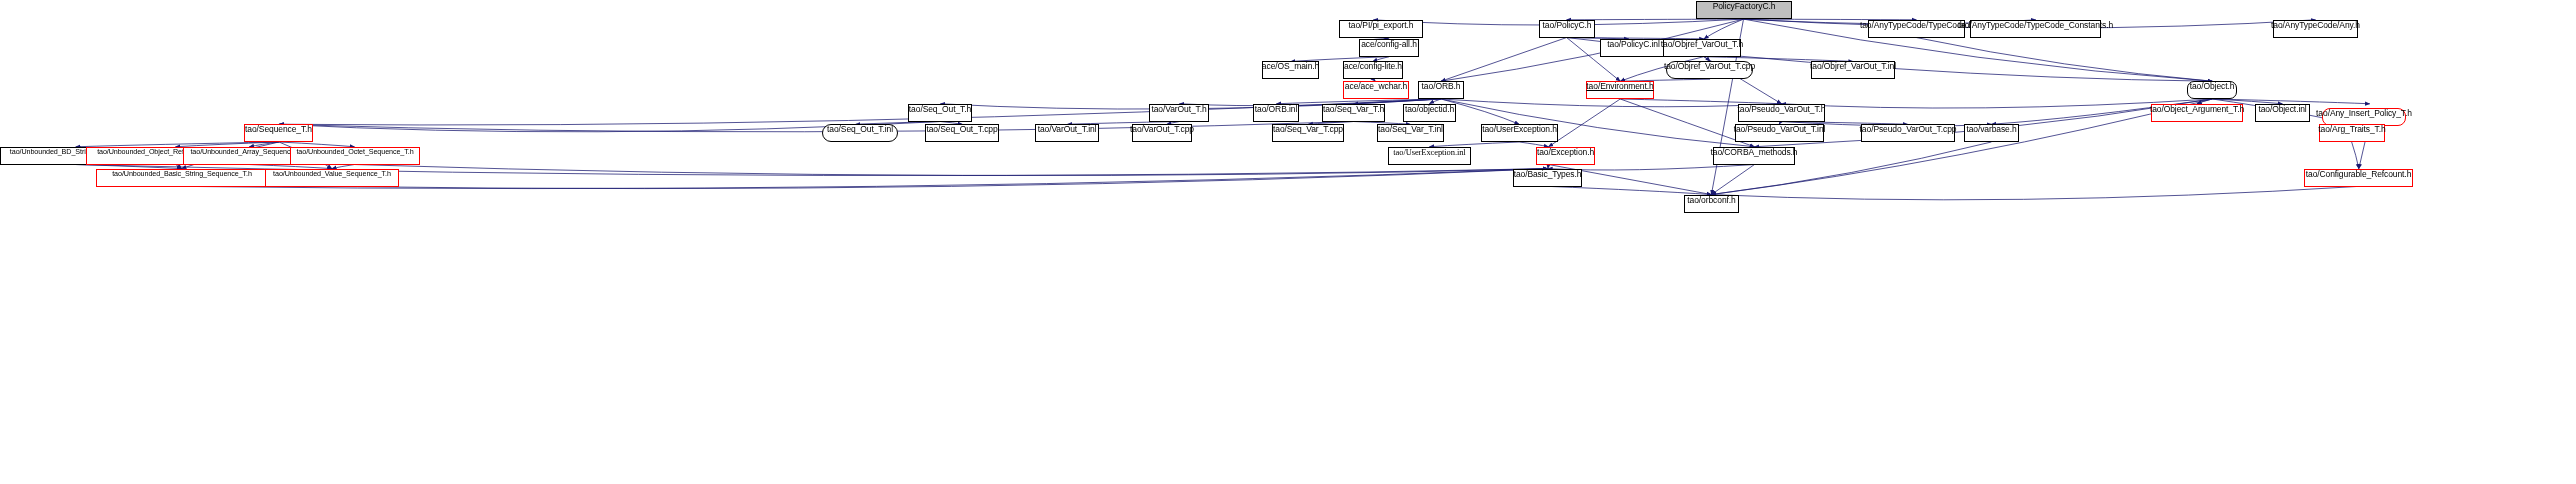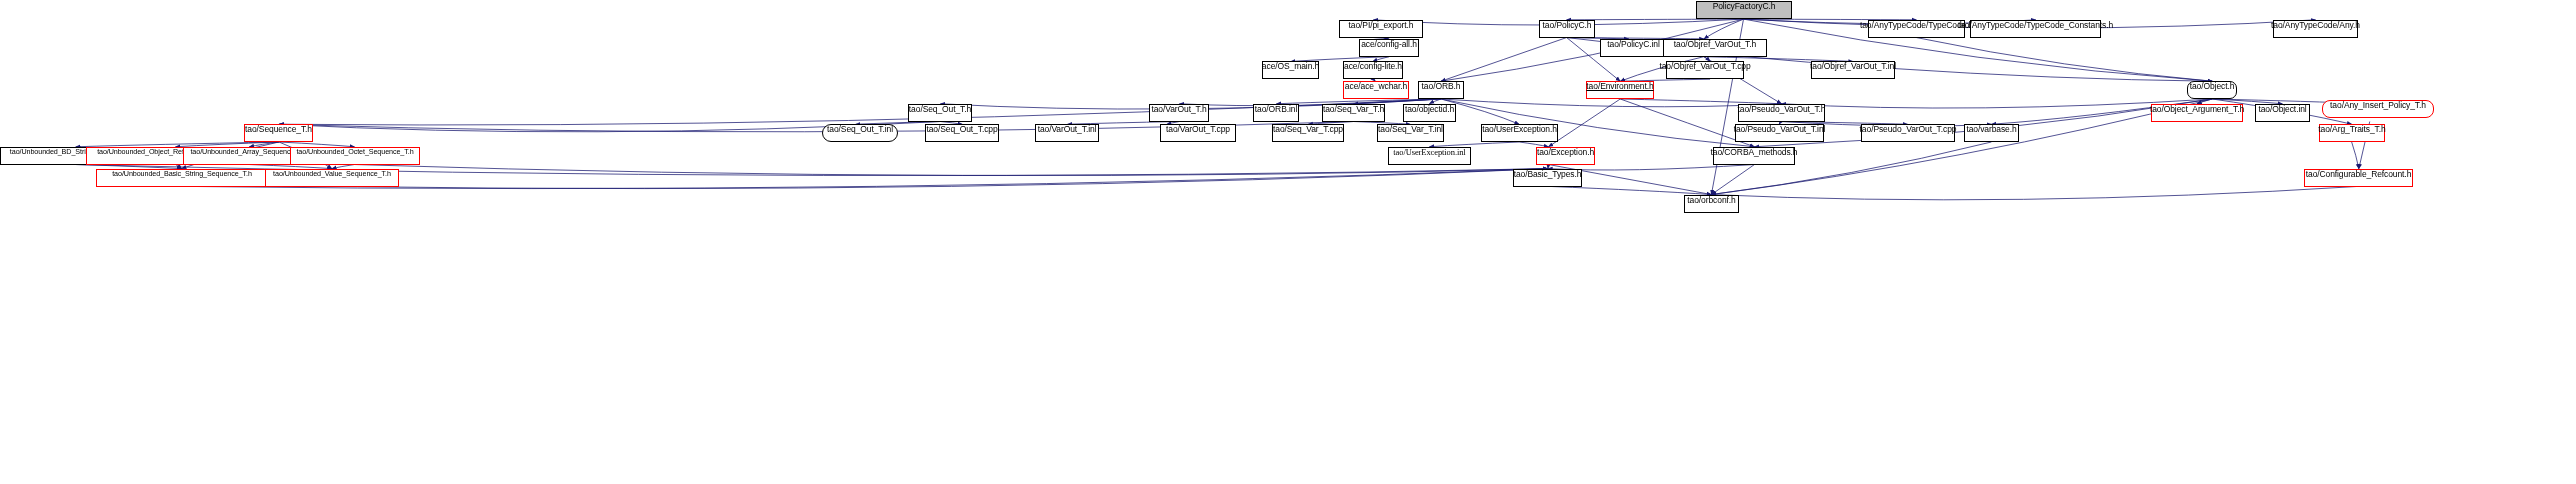--- a/index.html
+++ b/index.html
@@ -163,30 +163,30 @@
       </div>
       <div class="node" style="left: 2273px; top: 20px; width: 85px;">
         <span class="label">tao/AnyTypeCode/Any.h</span>
       </div>
       <div class="node" style="left: 1359px; top: 39px; width: 60px;">
         <span class="label">ace/config-all.h</span>
       </div>
       <div class="node" style="left: 1600px; top: 39px; width: 67px;">
         <span class="label">tao/PolicyC.inl</span>
       </div>
-      <div class="node" style="left: 1663px; top: 39px; width: 104px;">
+      <div class="node" style="left: 1663px; top: 39px; width: 78px;">
         <span class="label">tao/Objref_VarOut_T.h</span>
       </div>
       <div class="node" style="left: 1262px; top: 61px; width: 57px;">
         <span class="label">ace/OS_main.h</span>
       </div>
       <div class="node" style="left: 1343px; top: 61px; width: 60px;">
         <span class="label">ace/config-lite.h</span>
       </div>
-      <div class="node" style="left: 1666px; top: 61px; width: 78px;">
+      <div class="node" style="left: 1666px; top: 61px; width: 87px; border-radius: 9px;">
         <span class="label">tao/Objref_VarOut_T.cpp</span>
       </div>
       <div class="node" style="left: 1811px; top: 61px; width: 84px;">
         <span class="label">tao/Objref_VarOut_T.inl</span>
       </div>
       <div class="node red" style="left: 1343px; top: 81px; width: 66px;">
         <span class="label">ace/ace_wchar.h</span>
       </div>
       <div class="node" style="left: 1418px; top: 81px; width: 46px;">
         <span class="label">tao/ORB.h</span>
@@ -214,39 +214,39 @@
       </div>
       <div class="node" style="left: 1738px; top: 104px; width: 87px;">
         <span class="label">tao/Pseudo_VarOut_T.h</span>
       </div>
       <div class="node red" style="left: 2151px; top: 104px; width: 92px;">
         <span class="label">tao/Object_Argument_T.h</span>
       </div>
       <div class="node" style="left: 2255px; top: 104px; width: 55px;">
         <span class="label">tao/Object.inl</span>
       </div>
-      <div class="node red" style="left: 2322px; top: 100px; width: 112px; border-radius: 8px;">
+      <div class="node red" style="left: 2322px; top: 108px; width: 84px; border-radius: 8px;">
         <span class="label">tao/Any_Insert_Policy_T.h</span>
       </div>
       <div class="node red" style="left: 244px; top: 124px; width: 69px;">
         <span class="label">tao/Sequence_T.h</span>
       </div>
       <div class="node red" style="left: 2319px; top: 124px; width: 66px;">
         <span class="label">tao/Arg_Traits_T.h</span>
       </div>
       <div class="node" style="left: 822px; top: 124px; width: 76px; border-radius: 9px;">
         <span class="label">tao/Seq_Out_T.inl</span>
       </div>
       <div class="node" style="left: 925px; top: 124px; width: 74px;">
         <span class="label">tao/Seq_Out_T.cpp</span>
       </div>
       <div class="node" style="left: 1035px; top: 124px; width: 64px;">
         <span class="label">tao/VarOut_T.inl</span>
       </div>
-      <div class="node" style="left: 1132px; top: 124px; width: 76px; margin-left: 28px;">
+      <div class="node" style="left: 1132px; top: 124px; width: 60px;">
         <span class="label">tao/VarOut_T.cpp</span>
       </div>
       <div class="node" style="left: 1272px; top: 124px; width: 72px;">
         <span class="label">tao/Seq_Var_T.cpp</span>
       </div>
       <div class="node" style="left: 1377px; top: 124px; width: 67px;">
         <span class="label">tao/Seq_Var_T.inl</span>
       </div>
       <div class="node" style="left: 1481px; top: 124px; width: 77px;">
         <span class="label">tao/UserException.h</span>

